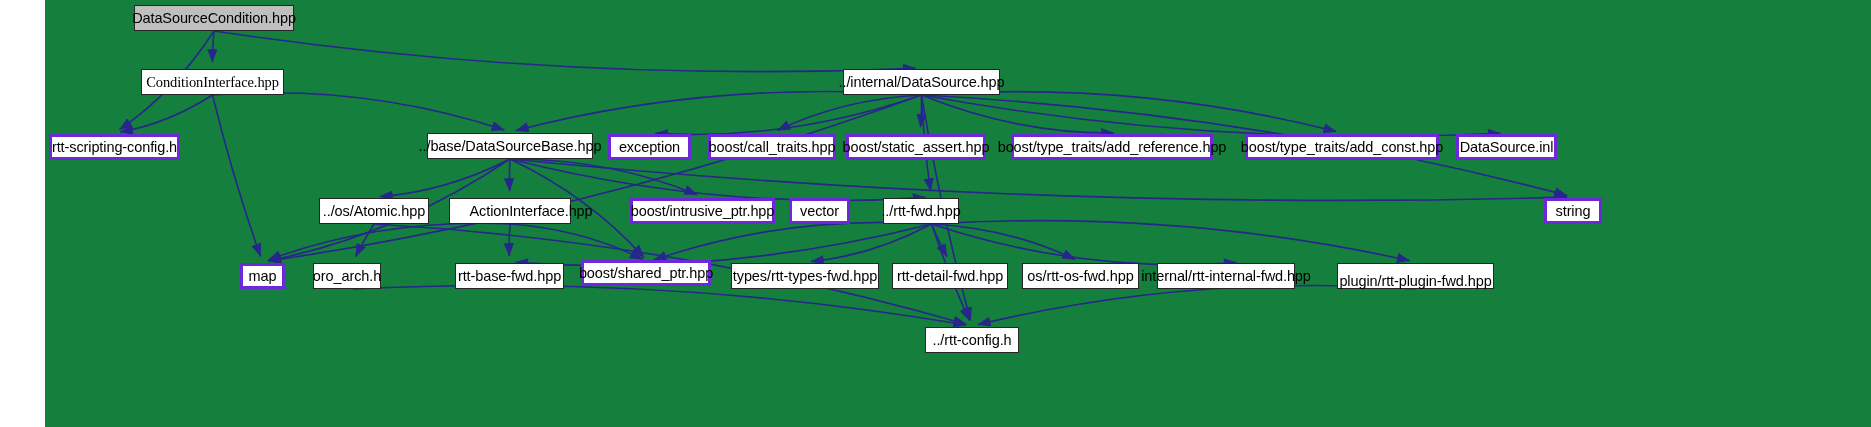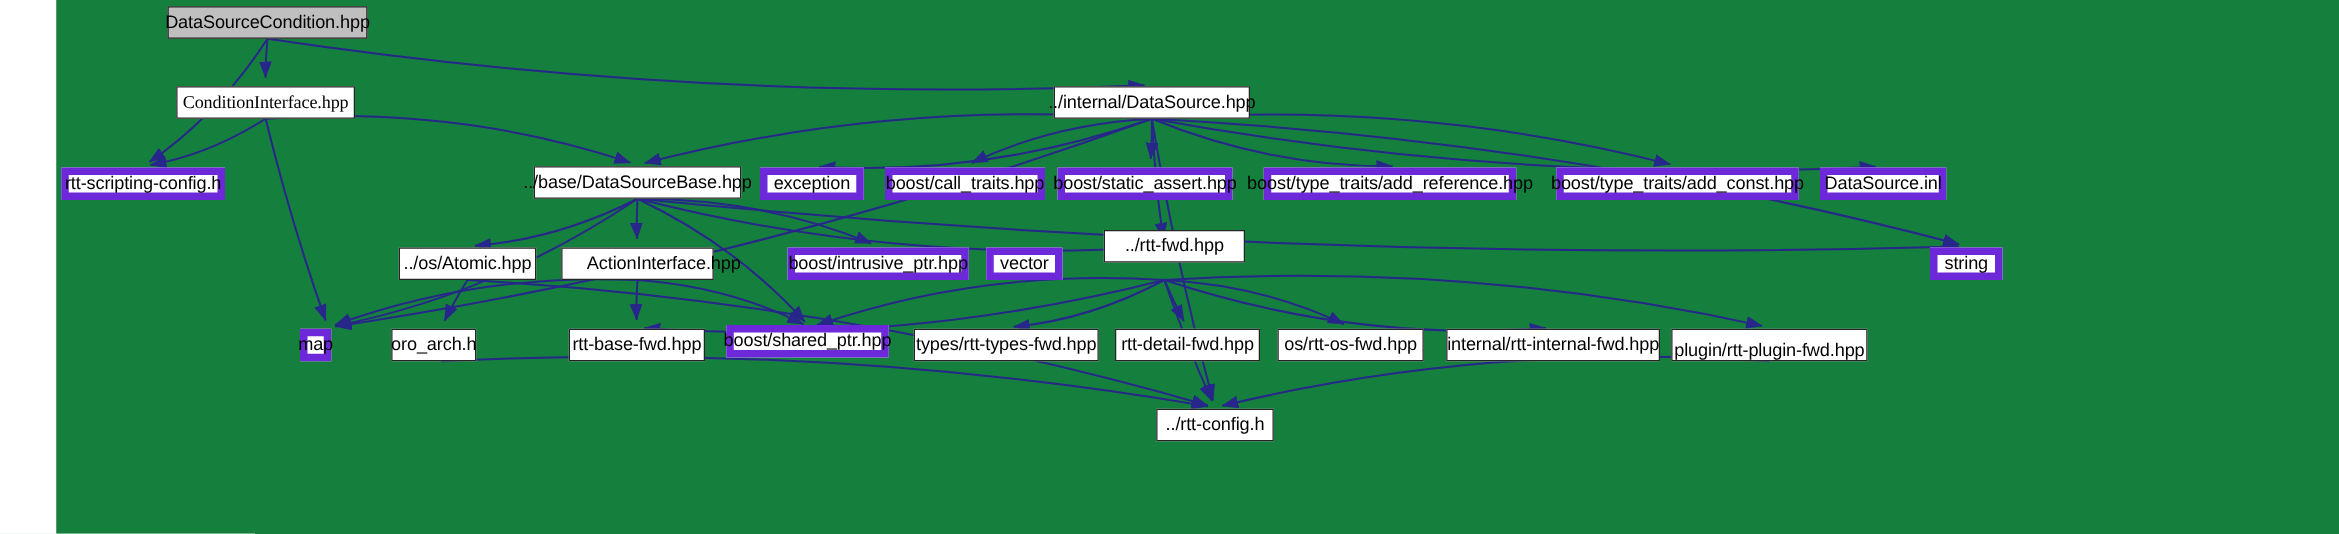--- a/index.html
+++ b/index.html
@@ -27,21 +27,21 @@
     pointer-events: none;
   }
   .gnode {
     position: absolute;
     box-sizing: border-box;
     display: flex;
     align-items: center;
     justify-content: center;
     height: 26px;
     background: #ffffff;
-    border: 6px solid #6d28d9;
+    border: 3px solid #6d28d9;
     color: #000000;
     font-size: 14.5px;
     line-height: 1;
     white-space: nowrap;
     padding: 0 6px;
     letter-spacing: -0.1px;
   }
   .gnode.strong {
     border: 1px solid #252525;
   }
@@ -145,48 +145,48 @@
       </div>
       <div class="gnode strong" style="left: 404px; top: 198px; width: 122px; padding-left: 48px;">
         <span class="gnode-label">ActionInterface.hpp</span>
       </div>
       <div class="gnode" style="left: 585px; top: 198px; width: 145px;">
         <span class="gnode-label">boost/intrusive_ptr.hpp</span>
       </div>
       <div class="gnode" style="left: 744px; top: 198px; width: 61px;">
         <span class="gnode-label">vector</span>
       </div>
-      <div class="gnode strong" style="left: 838px; top: 184px; width: 113px;">
+      <div class="gnode strong" style="left: 838px; top: 198px; width: 76px;">
         <span class="gnode-label">../rtt-fwd.hpp</span>
       </div>
       <div class="gnode" style="left: 1499px; top: 198px; width: 58px;">
         <span class="gnode-label">string</span>
       </div>
-      <div class="gnode" style="left: 195px; top: 263px; width: 25px;">
+      <div class="gnode" style="left: 195px; top: 263px; width: 45px;">
         <span class="gnode-label">map</span>
       </div>
       <div class="gnode strong" style="left: 268px; top: 263px; width: 68px;">
         <span class="gnode-label">oro_arch.h</span>
       </div>
       <div class="gnode strong" style="left: 410px; top: 263px; width: 109px;">
         <span class="gnode-label">rtt-base-fwd.hpp</span>
       </div>
       <div class="gnode" style="left: 536px; top: 260px; width: 130px;">
         <span class="gnode-label">boost/shared_ptr.hpp</span>
       </div>
       <div class="gnode strong" style="left: 686px; top: 263px; width: 148px;">
         <span class="gnode-label">types/rtt-types-fwd.hpp</span>
       </div>
       <div class="gnode strong" style="left: 847px; top: 263px; width: 116px;">
         <span class="gnode-label">rtt-detail-fwd.hpp</span>
       </div>
       <div class="gnode strong" style="left: 977px; top: 263px; width: 117px;">
         <span class="gnode-label">os/rtt-os-fwd.hpp</span>
       </div>
-      <div class="gnode strong" style="left: 1112px; top: 263px; width: 171px;">
+      <div class="gnode strong" style="left: 1112px; top: 263px; width: 138px;">
         <span class="gnode-label">internal/rtt-internal-fwd.hpp</span>
       </div>
       <div class="gnode strong" style="left: 1292px; top: 263px; width: 157px; align-items: flex-end;">
         <span class="gnode-label">plugin/rtt-plugin-fwd.hpp</span>
       </div>
       <div class="gnode strong" style="left: 880px; top: 327px; width: 94px;">
         <span class="gnode-label">../rtt-config.h</span>
       </div>
     </div>
 </div>

